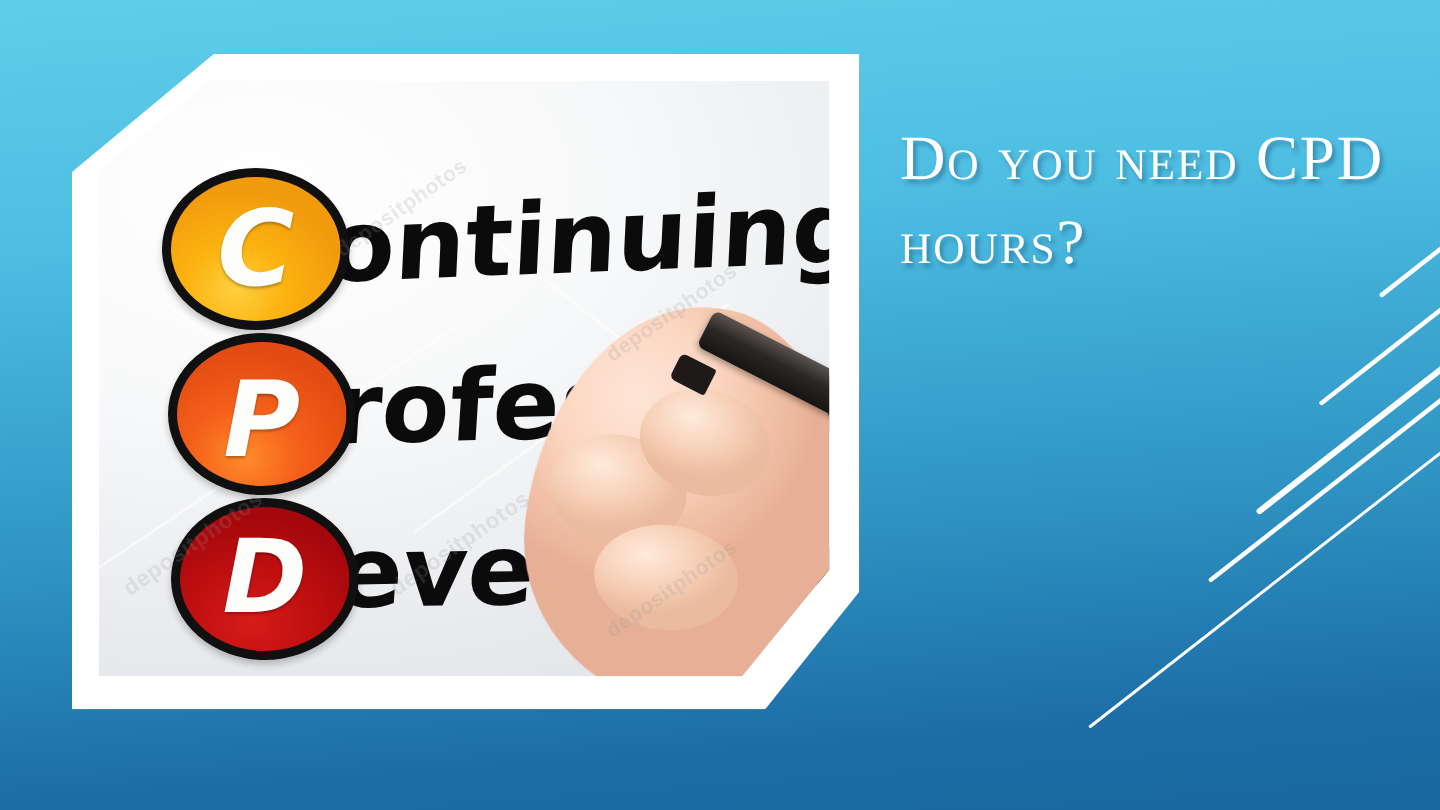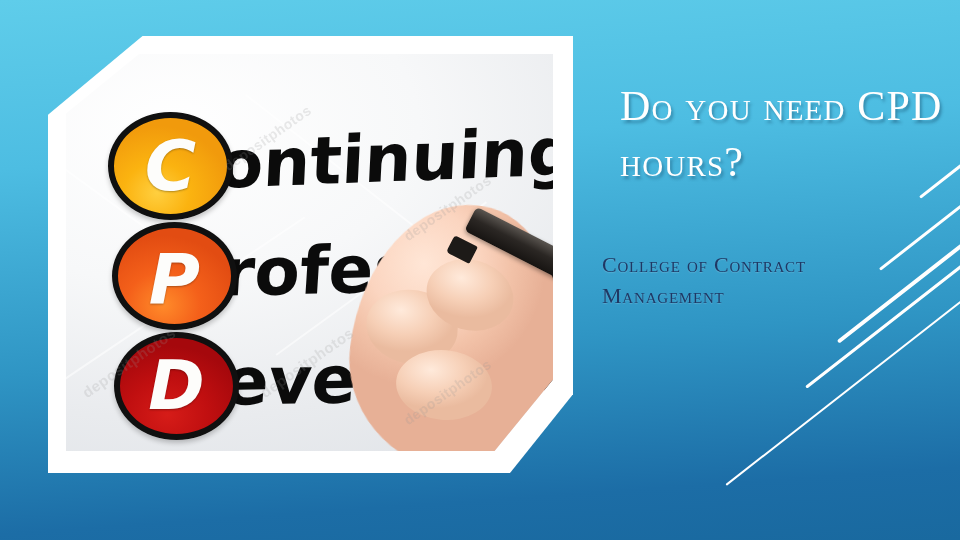--- a/index.html
+++ b/index.html
@@ -168,21 +168,20 @@
     top: 78px;
     width: 340px;
     color: #ffffff;
     font-family: "Liberation Serif", serif;
     font-size: 42px;
     font-weight: 400;
     font-variant: small-caps;
     line-height: 1.34;
     letter-spacing: 1.2px;
     text-shadow: 2px 3px 3px rgba(20,70,100,0.42);
-    margin-left: 20px;
   }
   #subtitle {
     position: absolute;
     left: 602px;
     top: 249px;
     width: 300px;
     color: #1f3864;
     font-family: "Liberation Serif", serif;
     font-size: 22px;
     font-weight: 400;
@@ -237,15 +236,14 @@
       <div class="watermark" style="left:8px; top:300px; font-size:15px; transform:rotate(-35deg);">depositphotos</div>
       <div class="watermark" style="left:150px; top:76px; font-size:14px; transform:rotate(-35deg);">depositphotos</div>
       <div class="watermark" style="left:186px; top:300px; font-size:15px; transform:rotate(-35deg);">depositphotos</div>
       <div class="watermark" style="left:330px; top:146px; font-size:14px; transform:rotate(-35deg);">depositphotos</div>
       <div class="watermark" style="left:330px; top:330px; font-size:14px; transform:rotate(-35deg);">depositphotos</div>
 
     </div>
   </div>
 
   <div id="title">Do you need CPD hours?</div>
-  <div id="subtitle">College of Contract Management</div>
 
 </div>
 
 </body></html>

